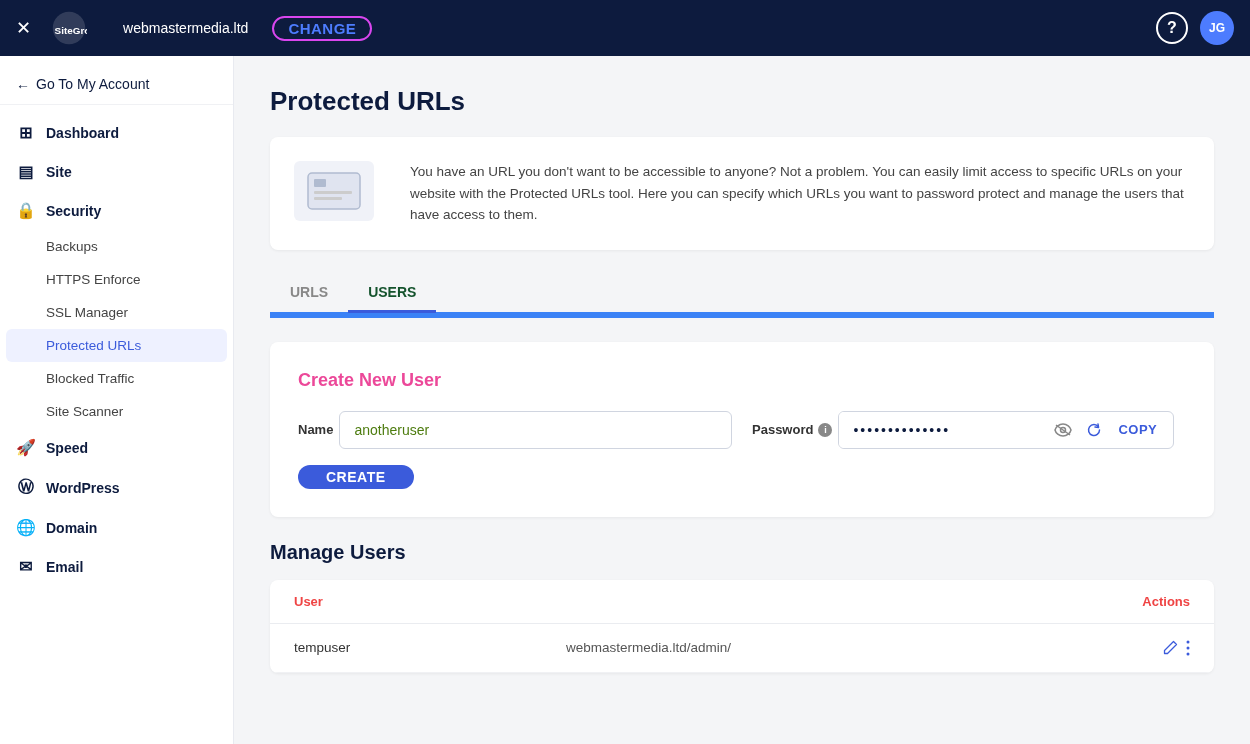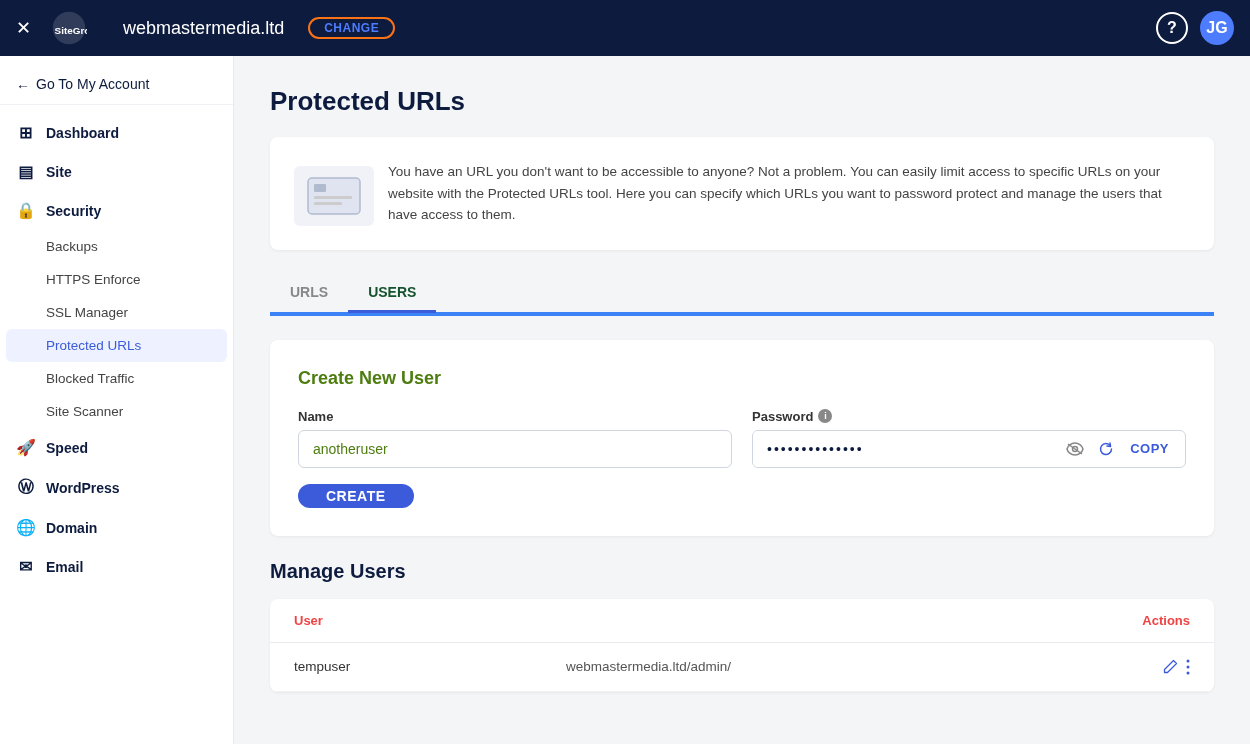--- a/index.html
+++ b/index.html
@@ -26,30 +26,30 @@
       align-items: center;
       gap: 6px;
       margin-right: 20px;
     }
     .logo-icon {
       width: 36px;
       height: 36px;
     }
     .topnav-site {
       color: #fff;
-      font-size: 18px;
+      font-size: 14px;
       margin-right: 8px;
     }
     .change-btn {
       background: transparent;
-      border: 2px solid #f97316;
+      border: 2px solid #d946ef;
       color: #4d7cfe;
       border-radius: 20px;
       padding: 2px 14px;
-      font-size: 12px;
+      font-size: 15px;
       font-weight: 700;
       cursor: pointer;
       letter-spacing: 0.5px;
     }
     .topnav-right {
       margin-left: auto;
       display: flex;
       align-items: center;
       gap: 12px;
     }
@@ -66,21 +66,21 @@
       display: flex;
       align-items: center;
       justify-content: center;
     }
     .avatar {
       width: 34px;
       height: 34px;
       border-radius: 50%;
       background: #4d7cfe;
       color: #fff;
-      font-size: 16px;
+      font-size: 12px;
       font-weight: 700;
       display: flex;
       align-items: center;
       justify-content: center;
     }
 
     
     .layout {
       display: flex;
       flex: 1;
@@ -156,22 +156,22 @@
       color: #0d1b3e;
       margin-bottom: 20px;
     }
 
     
     .info-banner {
       background: #fff;
       border-radius: 8px;
       padding: 24px;
       display: flex;
-      align-items: flex-end;
-      gap: 14px;
+      align-items: flex-start;
+      gap: 36px;
       margin-bottom: 24px;
       box-shadow: 0 1px 3px rgba(0,0,0,0.06);
     }
     .info-banner-icon {
       flex-shrink: 0;
       width: 80px;
       height: 60px;
       background: #f0f2f8;
       border-radius: 6px;
       display: flex;
@@ -180,21 +180,21 @@
     }
     .info-banner-text {
       font-size: 13.5px;
       color: #444;
       line-height: 1.6;
     }
 
     
     .tabs {
       display: flex;
-      border-bottom: 4px solid #3b82f6;
+      border-bottom: 6px solid #3b82f6;
       margin-bottom: 24px;
     }
     .tab {
       padding: 10px 20px;
       font-size: 14px;
       font-weight: 600;
       color: #888;
       cursor: pointer;
       border-bottom: 3px solid transparent;
       margin-bottom: -1px;
@@ -208,33 +208,33 @@
     .card {
       background: #fff;
       border-radius: 8px;
       box-shadow: 0 1px 3px rgba(0,0,0,0.06);
       margin-bottom: 24px;
       padding: 28px;
     }
     .card-title {
       font-size: 18px;
       font-weight: 700;
-      color: #4d7c0f;
+      color: #ec4899;
       margin-bottom: 20px;
     }
 
     
     .form-row {
       display: flex;
       gap: 20px;
       align-items: flex-end;
     }
     .form-group {
       display: flex;
-      flex-direction: column;
+      flex-direction: row;
       gap: 6px;
       flex: 1;
     }
     .form-label {
       font-size: 13px;
       font-weight: 600;
       color: #333;
       display: flex;
       align-items: center;
       gap: 5px;

